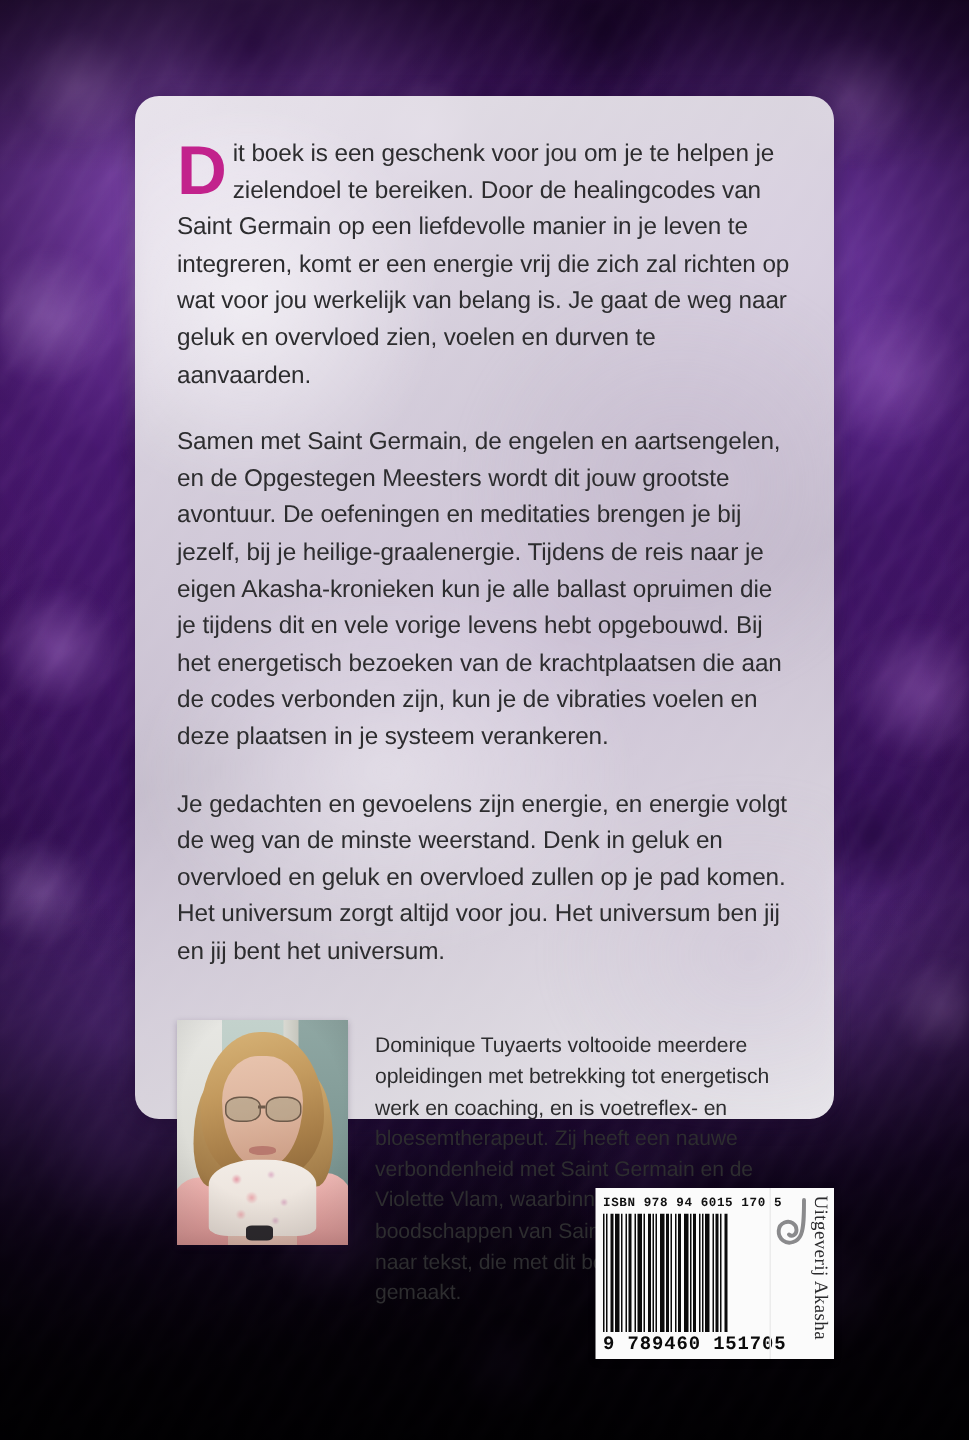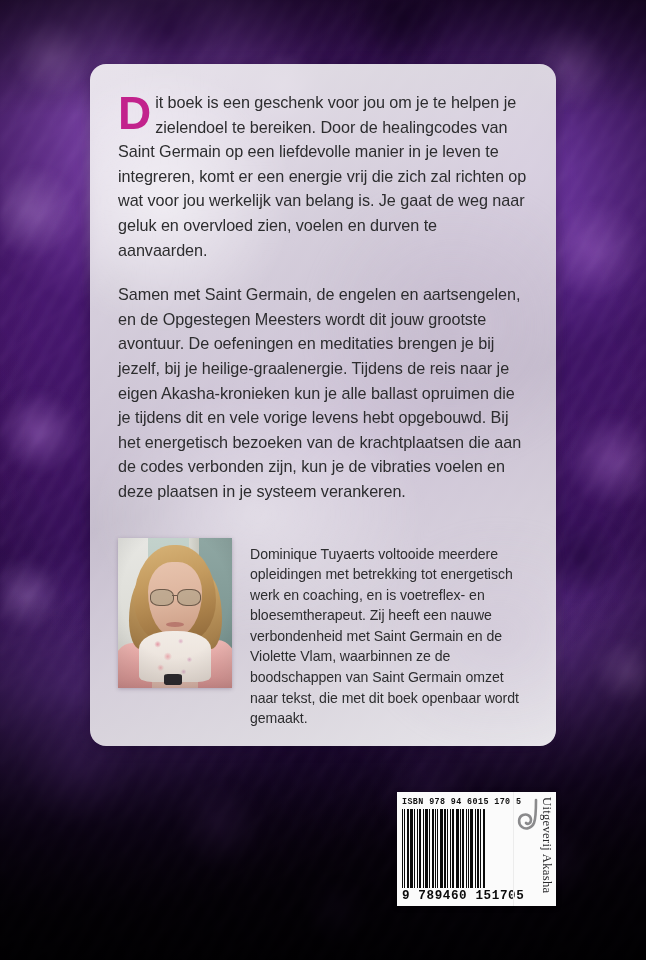--- a/index.html
+++ b/index.html
@@ -290,20 +290,21 @@
   <div class="bg-layer bg-smoke-b"></div>
   <div class="bg-layer bg-wisps"></div>
   <div class="bg-layer bg-vignette"></div>
 
   <div class="text-panel">
     <div class="panel-texture"></div>
 
     <div class="body-text">
       <p><span class="dropcap">D</span><span>it boek is een geschenk voor jou om je te helpen je zielendoel te bereiken. Door de healingcodes van Saint Germain op een liefdevolle manier in je leven te integreren, komt er een energie vrij die zich zal richten op wat voor jou werkelijk van belang is. Je gaat de weg naar geluk en overvloed zien, voelen en durven te aanvaarden.</span></p>
       <p>Samen met Saint Germain, de engelen en aartsengelen, en de Opgestegen Meesters wordt dit jouw grootste avontuur. De oefeningen en meditaties brengen je bij jezelf, bij je heilige-graalenergie. Tijdens de reis naar je eigen Akasha-kronieken kun je alle ballast opruimen die je tijdens dit en vele vorige levens hebt opgebouwd. Bij het energetisch bezoeken van de krachtplaatsen die aan de codes verbonden zijn, kun je de vibraties voelen en deze plaatsen in je systeem verankeren.</p>
+      <p>Je gedachten en gevoelens zijn energie, en energie volgt de weg van de minste weerstand. Denk in geluk en overvloed en geluk en overvloed zullen op je pad komen. Het universum zorgt altijd voor jou. Het universum ben jij en jij bent het universum.</p>
     </div>
 
     <div class="author-block">
       <div class="author-photo">
         <div class="ap-wall-l"></div>
         <div class="ap-wall-mid"></div>
         <div class="ap-wall-r"></div>
         <div class="ap-door"></div>
         <div class="ap-desk"></div>
         <div class="ap-sweat-l"></div>

